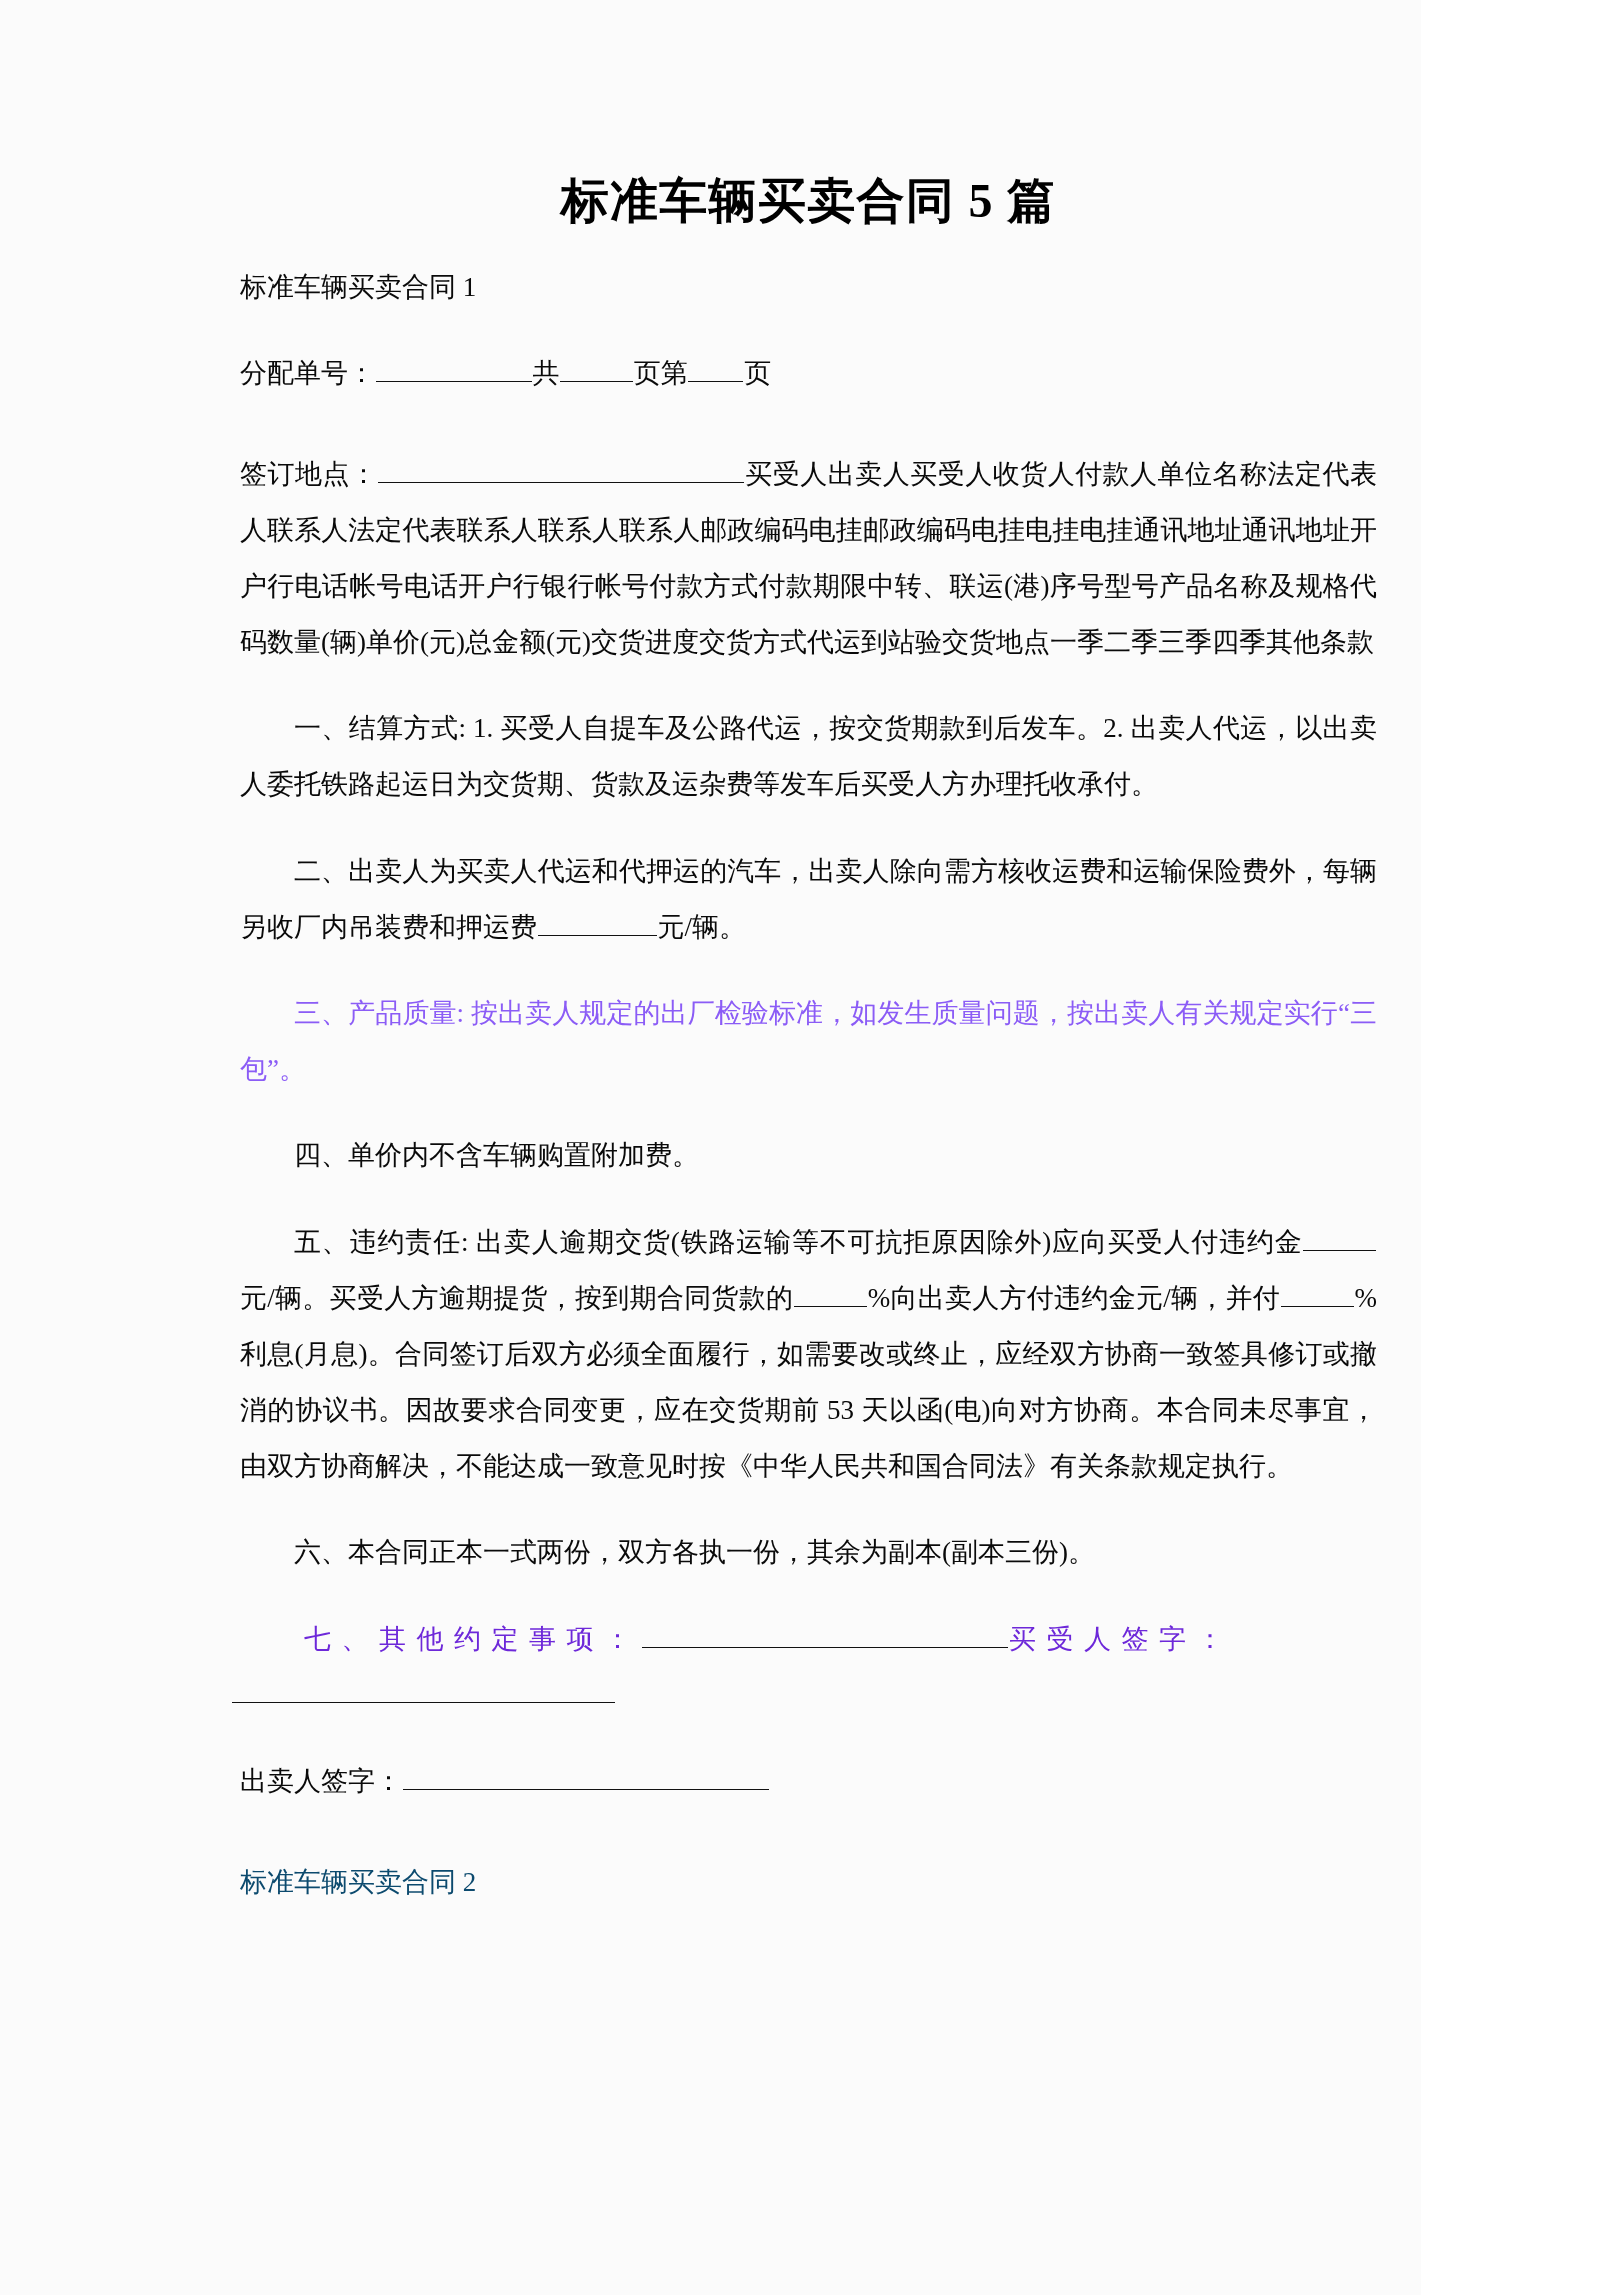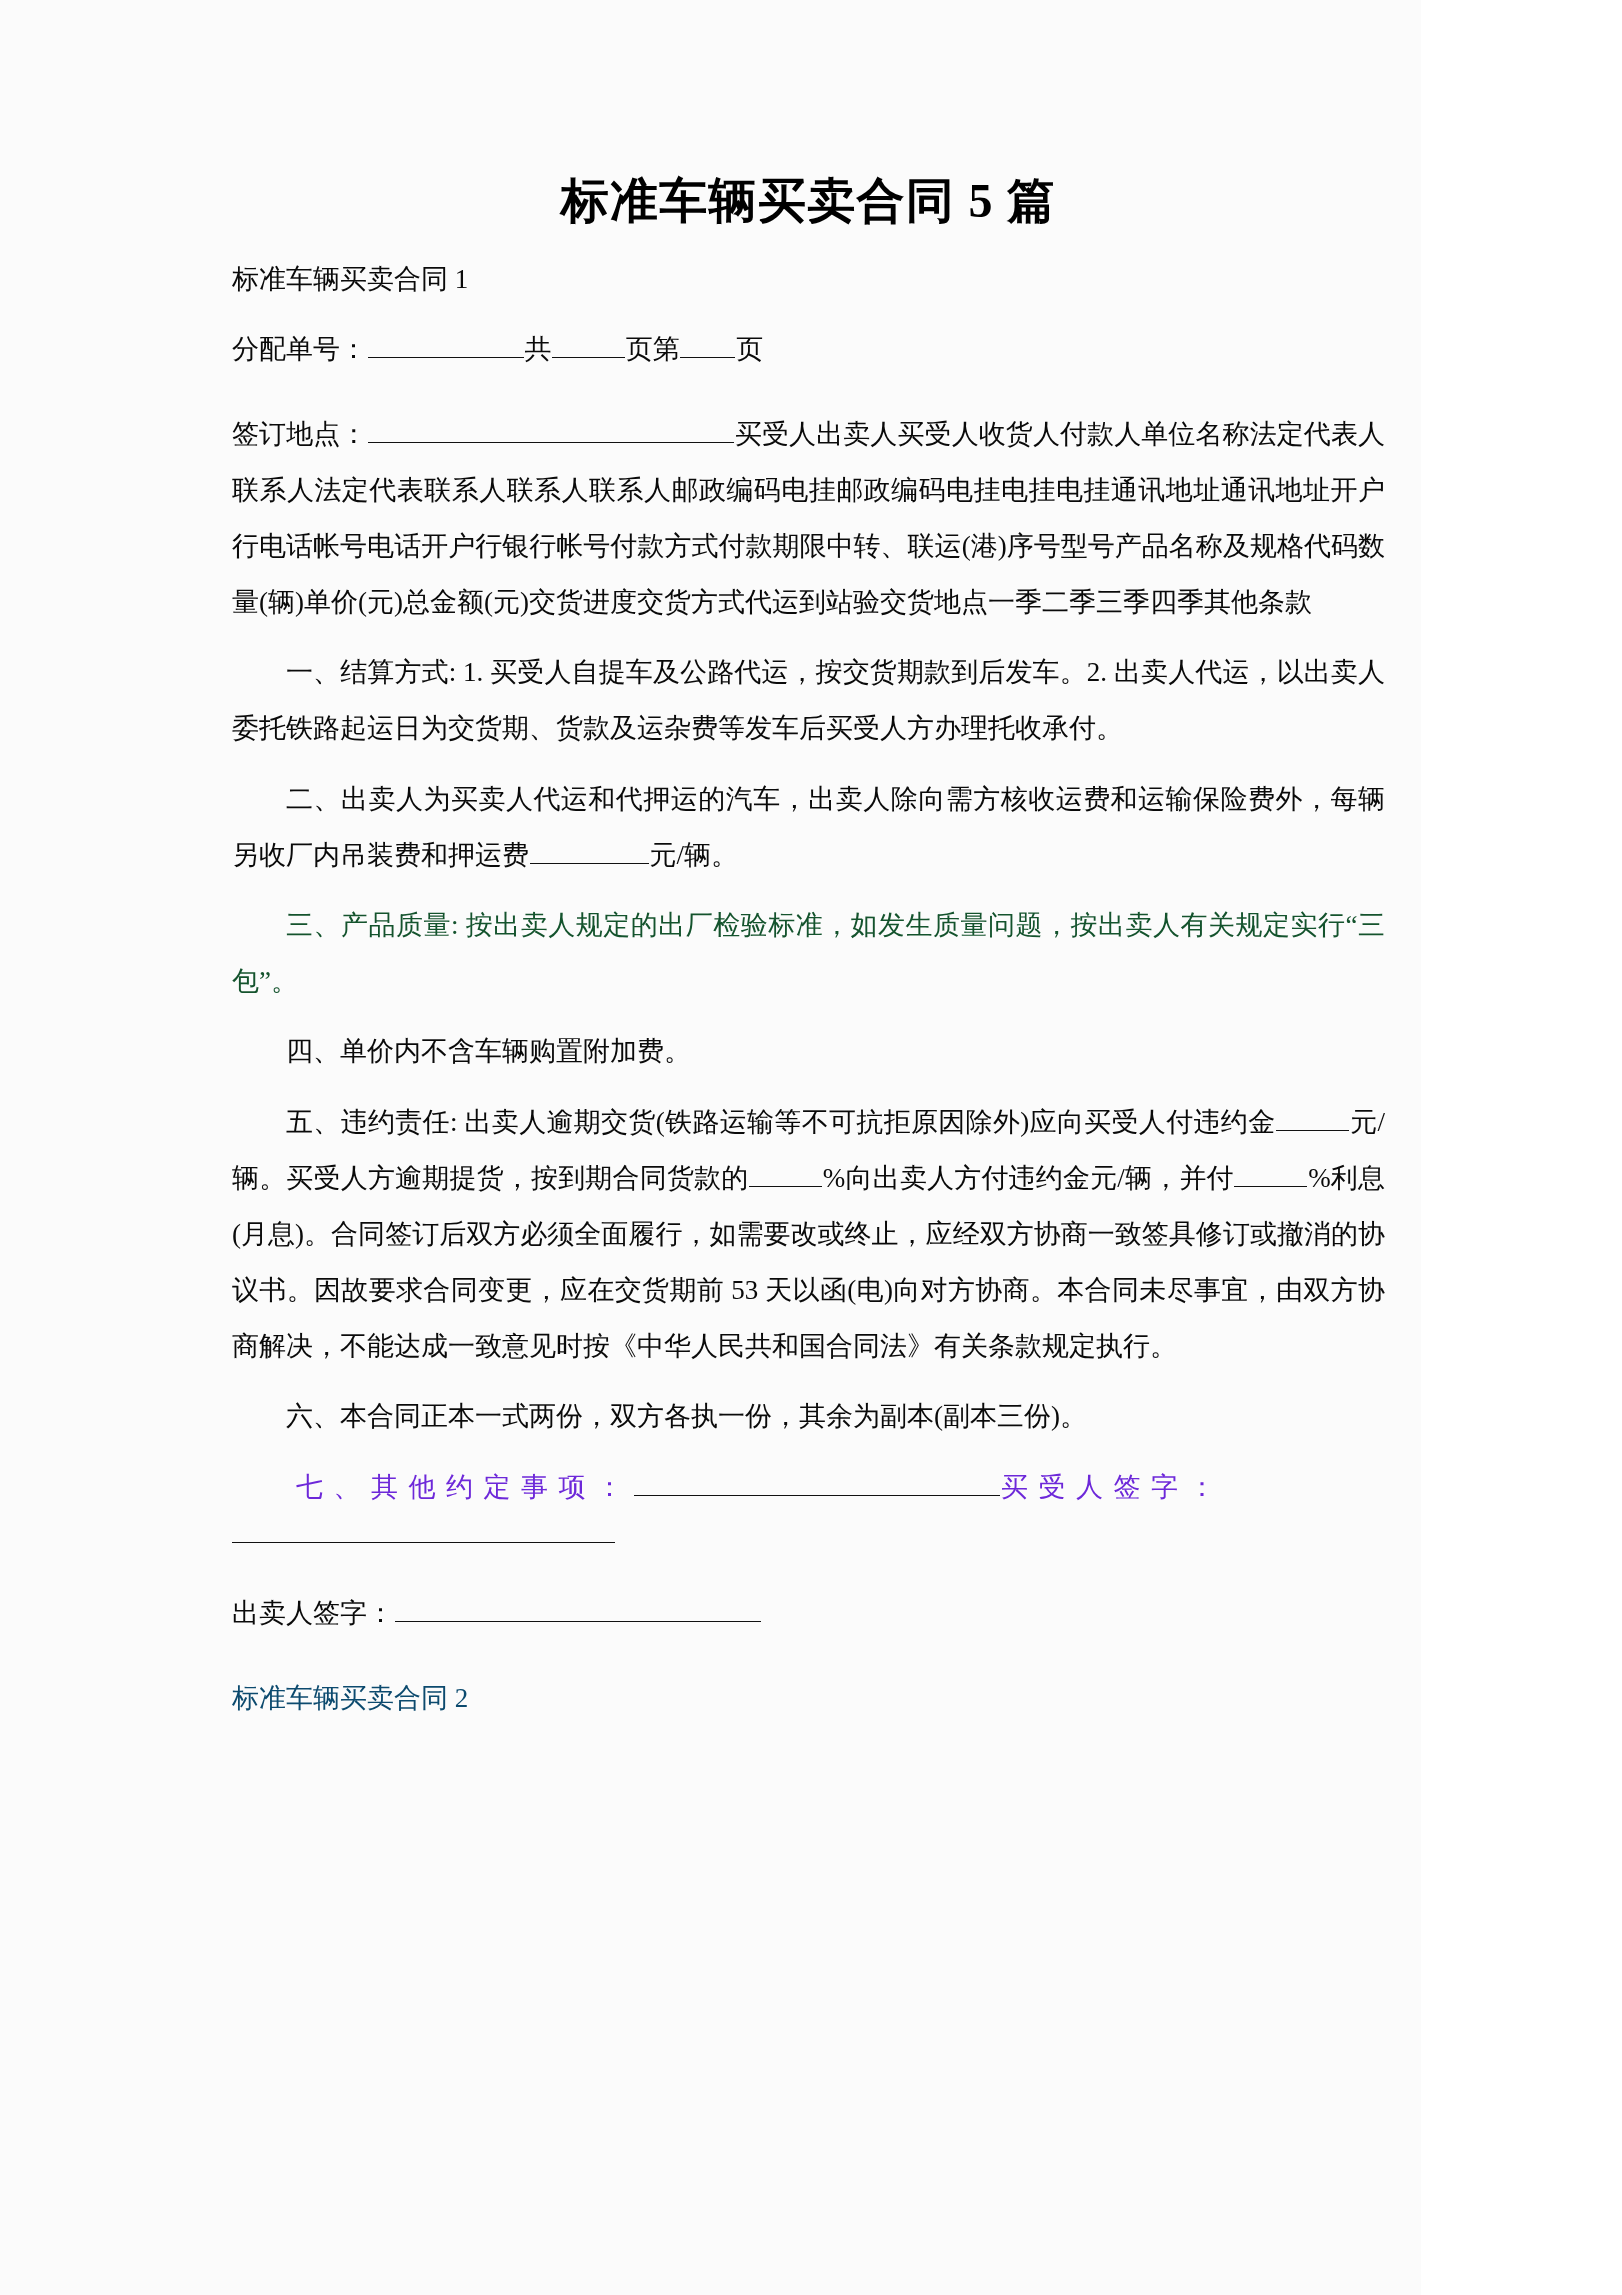--- a/index.html
+++ b/index.html
@@ -37,21 +37,21 @@
     padding-top: 171px;
     line-height: 1.25;
     white-space: pre;
   }
 
   
   .para {
     font-size: 27px;
     color: #000;
     line-height: 56px;
-    margin: 0;
+    margin: 8px;
     text-align: justify;
     text-justify: inter-ideograph;
     word-break: break-all;
     color: #0a0a0a;
   }
   .para.flush {           
     text-indent: 0;
   }
   .para.indent {          
     text-indent: 54px;
@@ -124,21 +124,21 @@
     <p class="para indent" style="color: rgb(10, 10, 10);">一、结算方式: 1. 买受人自提车及公路代运，按交货期款到后发车。2. 出卖人代运，以出卖人委托铁路起运日为交货期、货款及运杂费等发车后买受人方办理托收承付。</p>
 
     <div class="gap-sm"></div>
 
     <p class="para indent" style="color: rgb(10, 10, 10);">
       <span>二、出卖人为买卖人代运和代押运的汽车，出卖人除向需方核收运费和运输保险费外，每辆另收厂内吊装费和押运费</span><span class="blank b-l"></span><span>元/辆。</span>
     </p>
 
     <div class="gap-sm"></div>
 
-    <p class="para indent" style="color: #14532d;">三、产品质量: 按出卖人规定的出厂检验标准，如发生质量问题，按出卖人有关规定实行“三包”。</p>
+    <p class="para indent" style="color: #8b5cf6;">三、产品质量: 按出卖人规定的出厂检验标准，如发生质量问题，按出卖人有关规定实行“三包”。</p>
 
     <div class="gap-sm"></div>
 
     <p class="para indent" style="color: rgb(10, 10, 10);">四、单价内不含车辆购置附加费。</p>
 
     <div class="gap-sm"></div>
 
     <p class="para indent" style="color: rgb(10, 10, 10);">
       <span>五、违约责任: 出卖人逾期交货(铁路运输等不可抗拒原因除外)应向买受人付违约金</span><span class="blank b-m"></span><span>元/辆。买受人方逾期提货，按到期合同货款的</span><span class="blank b-m"></span><span>%向出卖人方付违约金元/辆，并付</span><span class="blank b-m"></span><span>%利息(月息)。合同签订后双方必须全面履行，如需要改或终止，应经双方协商一致签具修订或撤消的协议书。因故要求合同变更，应在交货期前 53 天以函(电)向对方协商。本合同未尽事宜，由双方协商解决，不能达成一致意见时按《中华人民共和国合同法》有关条款规定执行。</span>
     </p>

